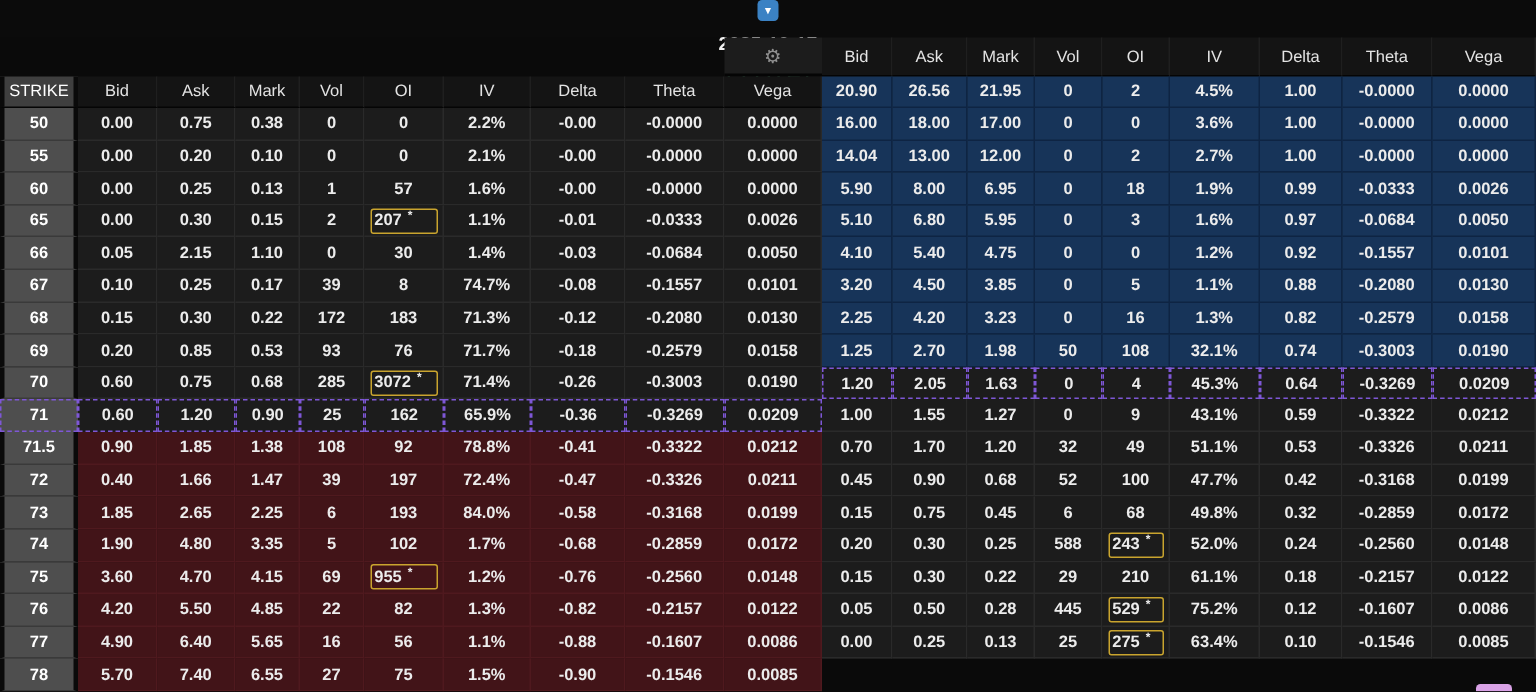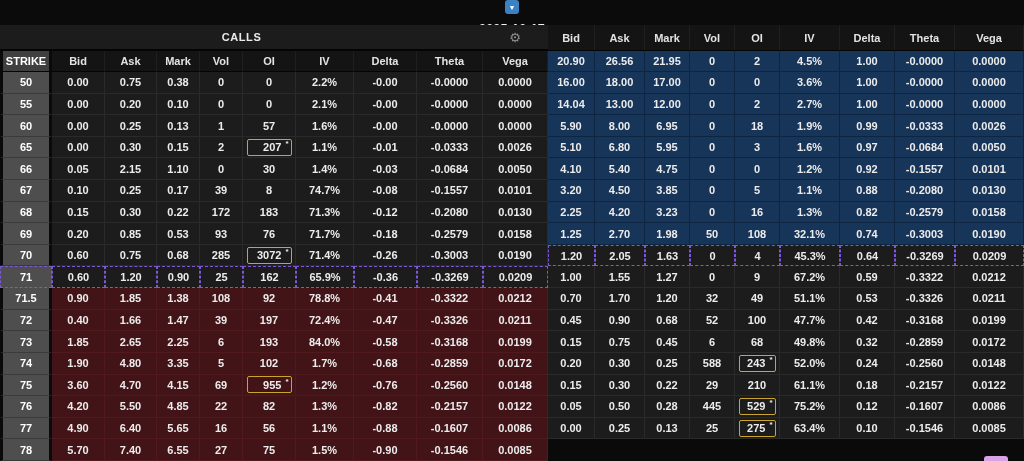--- a/index.html
+++ b/index.html
@@ -38,38 +38,38 @@
   .sec-gear{grid-column:10 / span 1;cursor:pointer;}
   .sec-puts{grid-column:11 / span 9;}
   .gear{font-size:13px;color:#8f8f8f;line-height:1;}
   .cell{
     display:flex;align-items:center;justify-content:center;
     font-size:11px;font-weight:600;color:#ececec;
     border-right:1px solid #262626;border-bottom:1px solid #262626;
     overflow:hidden;white-space:nowrap;
   }
   .hcell{
-    background:#141414;font-weight:700;color:#e3e3e3;font-size:11px;
+    background:#141414;font-weight:400;color:#e3e3e3;font-size:11px;
     border-right:1px solid #1f1f1f;border-bottom:1px solid #050505;
   }
   .hcell.strike-h{
     background:#3f3f3f;color:#fff;
     border-left:3px solid #0a0a0a;border-right:3px solid #0a0a0a;
   }
   .c-itm{background:var(--itm-call,#173459);border-color:#0e2443;}
   .p-itm{background:var(--itm-put,#421418);border-color:#4f191e;}
   .neut{background:#1c1c1c;border-color:#2a2a2a;}
   .strike{
     background:#4e4e4e;color:#fff;font-weight:700;font-size:11px;
     border-left:3px solid #0a0a0a;border-right:3px solid #0a0a0a;
     border-bottom:1px solid #3a3a3a;
   }
   .sel{border:1px dashed var(--sel-purple,#7e57d6) !important;}
   .oibox{
-    display:inline-flex;align-items:center;justify-content:flex-end;
+    display:inline-flex;align-items:center;justify-content:flex-start;
     border:1.5px solid var(--flag-gold,#c9a42e);border-radius:2px;
     height:17px;width:calc(100% - 7px);gap:4px;padding:0 2px;
   }
   .star{font-size:8px;line-height:1;transform:translateY(-3px);color:#ececec;}
   #scroll-nub{
     position:absolute;bottom:0;right:16px;width:24px;height:5px;
     background:var(--nub-pink,#d9a2e6);border-radius:3px 3px 0 0;
   }
 </style>
 </head>
@@ -77,21 +77,20 @@
 
 <div id="app">
 
   <div id="topbar">
     <span class="exp-icon">▼</span>
     <span class="exp-date">2025-10-17</span>
     <span class="exp-dte">(2 DTE)</span>
   </div>
 
   <div id="chain">
-    <div class="sec sec-calls">CALLS</div>
     <div class="sec sec-gear">
       <span class="gear">⚙</span>
     </div>
 
   <div class="cell hcell">Bid</div>
       <div class="cell hcell">Ask</div>
       <div class="cell hcell">Mark</div>
       <div class="cell hcell">Vol</div>
       <div class="cell hcell">OI</div>
       <div class="cell hcell">IV</div>
@@ -306,21 +305,21 @@
       <div class="cell neut sel">162</div>
       <div class="cell neut sel">65.9%</div>
       <div class="cell neut sel">-0.36</div>
       <div class="cell neut sel">-0.3269</div>
       <div class="cell neut sel">0.0209</div>
       <div class="cell neut">1.00</div>
       <div class="cell neut">1.55</div>
       <div class="cell neut">1.27</div>
       <div class="cell neut">0</div>
       <div class="cell neut">9</div>
-      <div class="cell neut">67.2%</div>
+      <div class="cell neut">43.1%</div>
       <div class="cell neut">0.59</div>
       <div class="cell neut">-0.3322</div>
       <div class="cell neut">0.0212</div>
       <div class="cell strike">71.5</div>
       <div class="cell p-itm">0.90</div>
       <div class="cell p-itm">1.85</div>
       <div class="cell p-itm">1.38</div>
       <div class="cell p-itm">108</div>
       <div class="cell p-itm">92</div>
       <div class="cell p-itm">78.8%</div>

